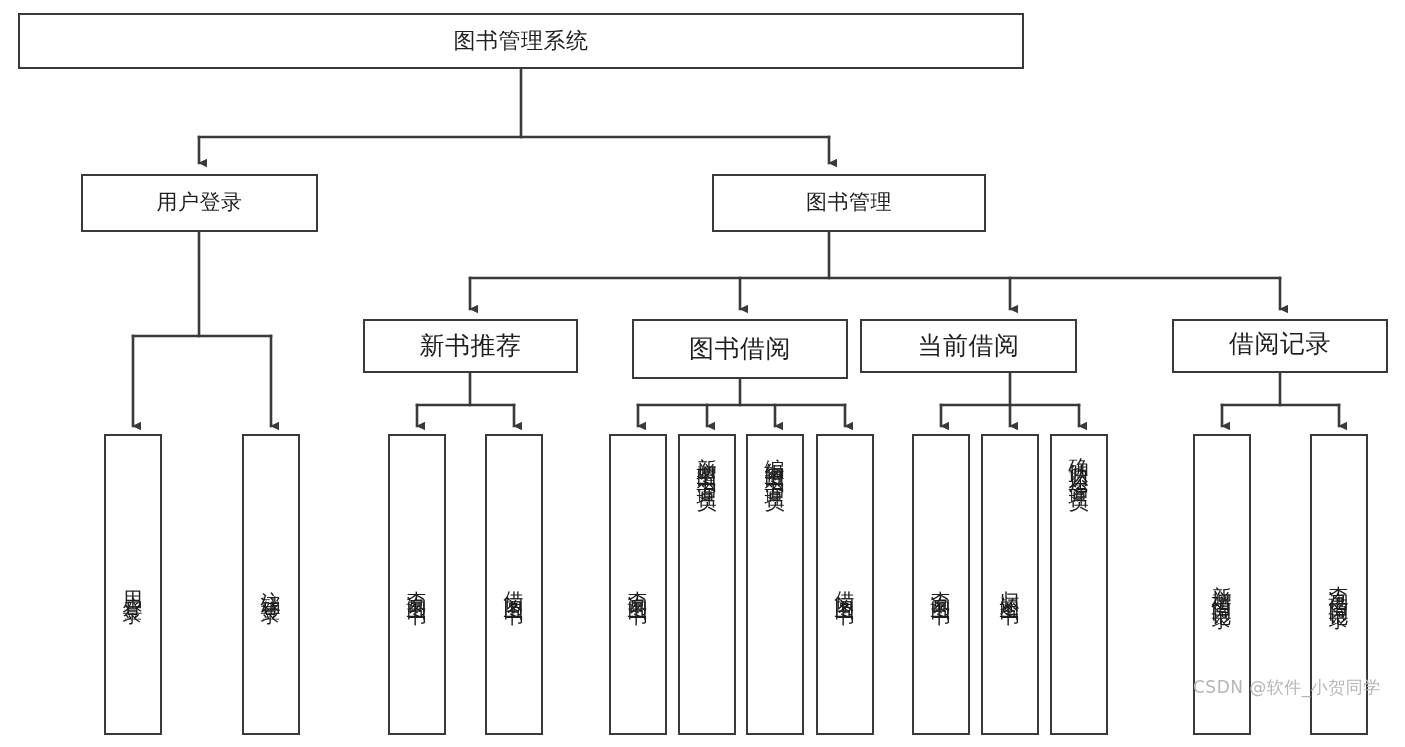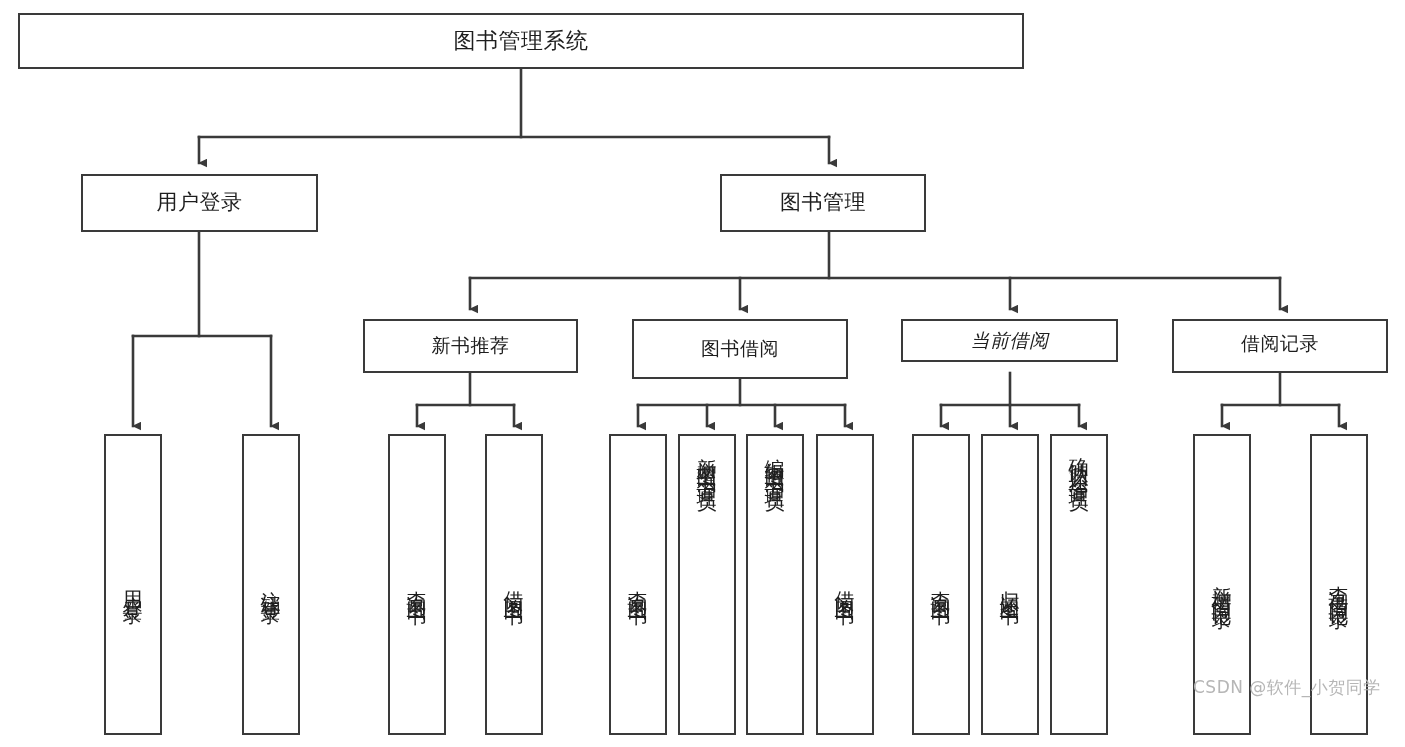--- a/index.html
+++ b/index.html
@@ -41,21 +41,21 @@
   .node-label {
     font-size: 21px;
     line-height: 1.22;
     color: #1e1e1e;
     letter-spacing: 0.5px;
     white-space: nowrap;
     text-align: center;
   }
   .node.level-root .node-label { font-size: 22px; }
   .node.level-two .node-label { font-size: 21px; }
-  .node.level-three .node-label { font-size: 19px; }
+  .node.level-three .node-label { font-size: 25px; }
 
   .node.leaf {
     align-items: flex-start;
     justify-content: center;
     padding-top: 6px;
   }
   .node.leaf .node-label {
     writing-mode: vertical-rl;
     text-orientation: upright;
     font-size: 20px;
@@ -135,33 +135,33 @@
   </svg>
 
   <div class="node level-root" style="left:18px; top:13px; width:1006px; height:56px;">
     <span class="node-label">图书管理系统</span>
   </div>
 
   <div class="node level-two" style="left:81px; top:174px; width:237px; height:58px;">
     <span class="node-label">用户登录</span>
   </div>
 
-  <div class="node level-two" style="left:712px; top:174px; width:206px; height:58px;margin-left:8px;">
+  <div class="node level-two" style="left:712px; top:174px; width:274px; height:58px;">
     <span class="node-label">图书管理</span>
   </div>
 
   <div class="node level-three" style="left:363px; top:319px; width:215px; height:54px;">
     <span class="node-label">新书推荐</span>
   </div>
 
   <div class="node level-three" style="left:632px; top:319px; width:216px; height:60px;">
     <span class="node-label">图书借阅</span>
   </div>
 
-  <div class="node level-three" style="left:901px; top:319px; width:217px; height:43px;font-style:italic;">
+  <div class="node level-three" style="left:860px; top:319px; width:217px; height:54px;">
     <span class="node-label">当前借阅</span>
   </div>
 
   <div class="node level-three" style="left:1172px; top:319px; width:216px; height:54px;font-family:Liberation Mono, monospace;">
     <span class="node-label">借阅记录</span>
   </div>
 
   <div class="node leaf center-text" style="left:104px; top:434px; width:58px; height:301px;">
     <span class="node-label">用户登录</span>
   </div>

